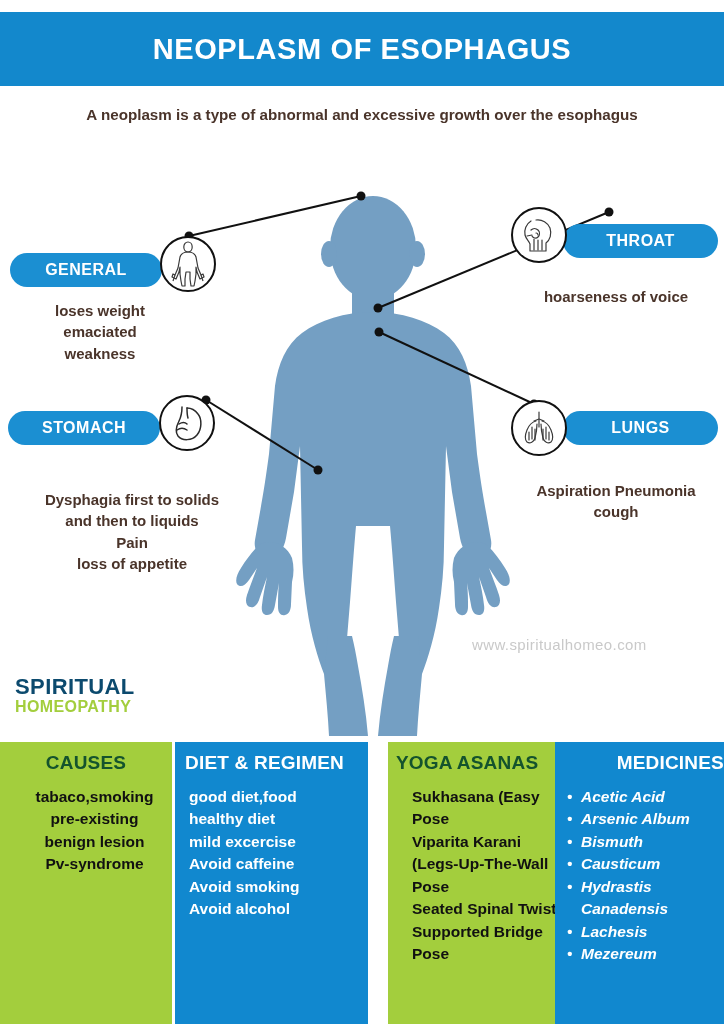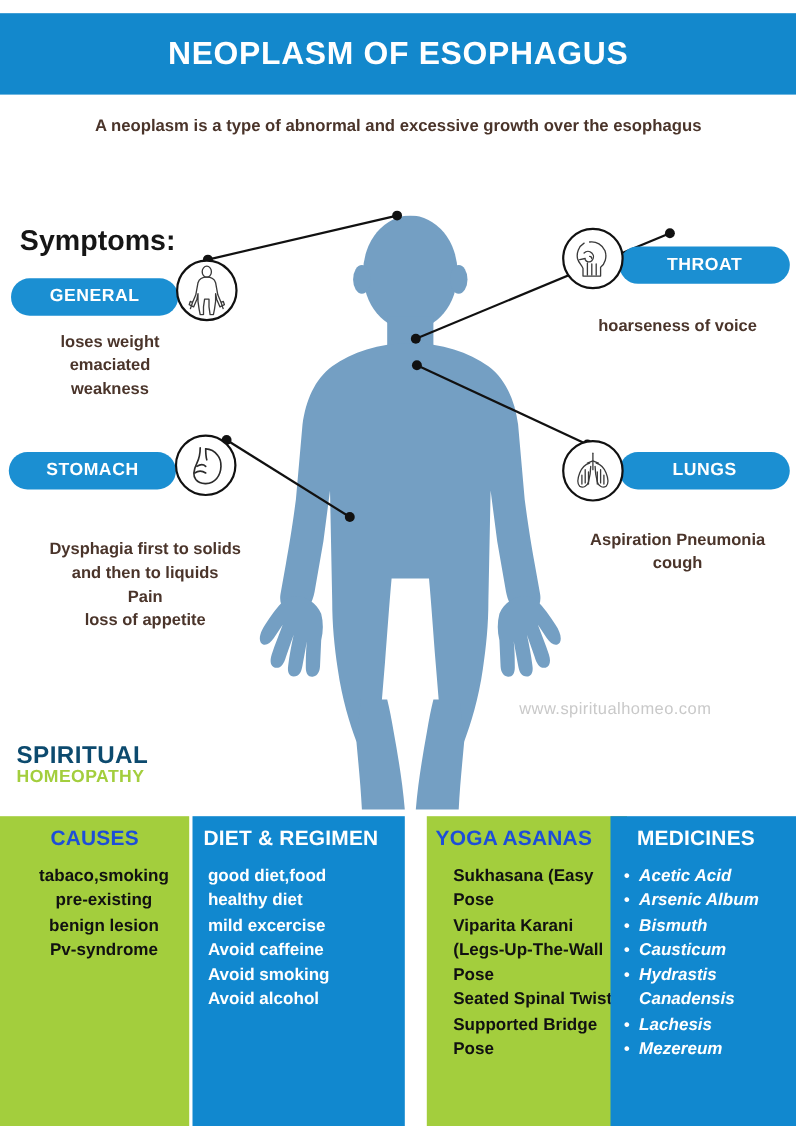--- a/index.html
+++ b/index.html
@@ -168,28 +168,28 @@
   #panel-medicines{ left: 555px; width: 169px; }
 
   .panel-title {
     font-size: 19px;
     font-weight: bold;
     text-align: center;
     letter-spacing: 0.2px;
     margin-bottom: 12px;
     font-family: "Liberation Sans", sans-serif;
   }
-  .panel.green .panel-title { color: #1d4ed8; }
+  .panel.green .panel-title { color: #14532d; }
   .panel.blue  .panel-title { color: #ffffff; }
 
   #panel-diet .panel-title,
   #panel-yoga .panel-title,
   #panel-medicines .panel-title { text-align: left; padding-left: 10px; }
   #panel-yoga .panel-title { padding-left: 8px; }
-  #panel-medicines .panel-title { padding-left: 24px; }
+  #panel-medicines .panel-title { padding-left: 24px; text-align: right; }
 
   .panel-list { list-style: none; }
   .panel-list li {
     font-size: 15.5px;
     font-weight: bold;
     line-height: 1.45;
     font-family: "Liberation Sans", sans-serif;
     padding-left: 17px;
   }
   .panel.green .panel-list li { color: #111111; }
@@ -337,21 +337,20 @@
 
     <line x1="379" y1="332" x2="534" y2="404" stroke="#111" stroke-width="2"></line>
     <circle cx="379" cy="332" r="4.5" fill="#111"></circle>
     <circle cx="534" cy="404" r="4.5" fill="#111"></circle>
 
     <line x1="206" y1="400" x2="318" y2="470" stroke="#111" stroke-width="2"></line>
     <circle cx="206" cy="400" r="4.5" fill="#111"></circle>
     <circle cx="318" cy="470" r="4.5" fill="#111"></circle>
   </svg>
 
-  <div class="symptoms-heading">Symptoms:</div>
 
   <div class="pill left" id="pill-general">
     <span>GENERAL</span>
   </div>
   <div class="icon-circle" id="icon-general">
     <svg width="40" height="46" viewBox="0 0 40 46">
       <g fill="none" stroke="#3a3a3a" stroke-width="1.2" stroke-linejoin="round">
         <ellipse cx="20" cy="6" rx="4.2" ry="5"></ellipse>
         <path d="M20,11 C16,11 13,13 12,16 L10,27 L7,34 L5,33 L4,36 L8,38 L11,31 L12,26
                  L12,33 L13,40 L14,45 L17,45 L17,38 L18,31 L22,31 L22,38 L23,45 L26,45

